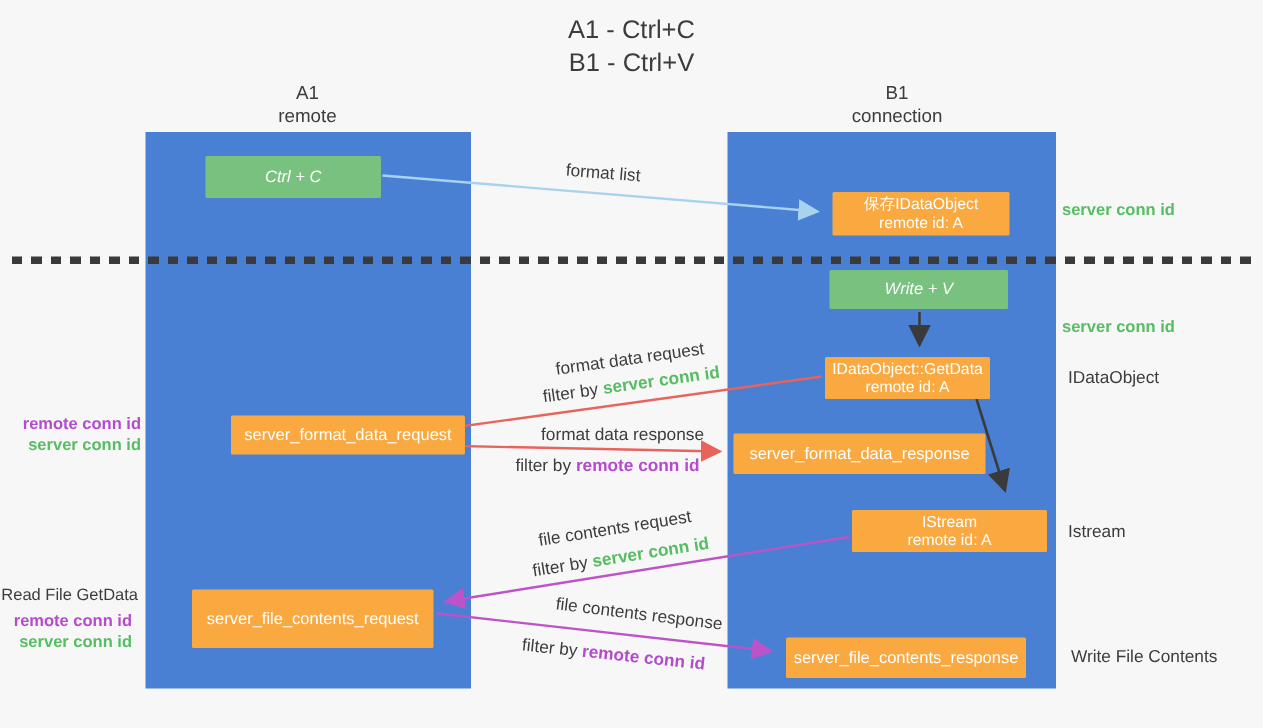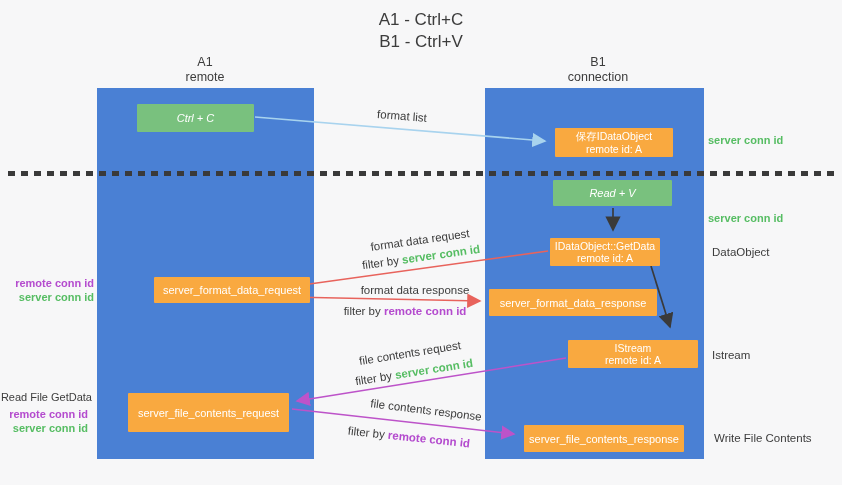--- a/index.html
+++ b/index.html
@@ -95,21 +95,21 @@
   <div class="node green" style="left:137px;top:104px;width:117px;height:28px;">
     <span>Ctrl + C</span>
   </div>
 
   <div class="node orange" style="left:555px;top:128px;width:118px;height:29px;">
     <span class="l2">保存IDataObject</span>
     <span class="l2">remote id: A</span>
   </div>
 
   <div class="node green" style="left:553px;top:180px;width:119px;height:26px;">
-    <span>Read + V</span>
+    <span>Write + V</span>
   </div>
 
   <div class="node orange" style="left:550px;top:238px;width:110px;height:28px;">
     <span class="l2">IDataObject::GetData</span>
     <span class="l2">remote id: A</span>
   </div>
 
   <div class="node orange" style="left:130px;top:277px;width:156px;height:26px;margin-left:24px;">
     <span>server_format_data_request</span>
   </div>
@@ -152,21 +152,21 @@
   </div>
 
   <div class="flow-label" style="left:426px;top:410px;transform:translate(-50%,-50%) rotate(7deg);">file contents response</div>
   <div class="flow-label" style="left:409px;top:437px;transform:translate(-50%,-50%) rotate(6deg);">
     <span>filter by</span>
     <span class="purple-id">remote conn id</span>
   </div>
 
   <div class="side-label bold-green" style="left:708px;top:134px;">server conn id</div>
   <div class="side-label bold-green" style="left:708px;top:212px;">server conn id</div>
-  <div class="side-label" style="left:712px;top:246px;font-size:11.5px;">DataObject</div>
+  <div class="side-label" style="left:712px;top:246px;font-size:11.5px;">IDataObject</div>
   <div class="side-label" style="left:712px;top:349px;font-size:11.5px;">Istream</div>
   <div class="side-label" style="left:714px;top:432px;font-size:11.5px;">Write File Contents</div>
 
   <div class="side-label bold-purple left-align-right" style="left:10px;top:277px;width:84px;">remote conn id</div>
   <div class="side-label bold-green left-align-right" style="left:10px;top:291px;width:84px;">server conn id</div>
 
   <div class="side-label left-align-right" style="left:0px;top:391px;width:92px;">Read File GetData</div>
   <div class="side-label bold-purple left-align-right" style="left:4px;top:408px;width:84px;">remote conn id</div>
   <div class="side-label bold-green left-align-right" style="left:4px;top:422px;width:84px;">server conn id</div>
 

